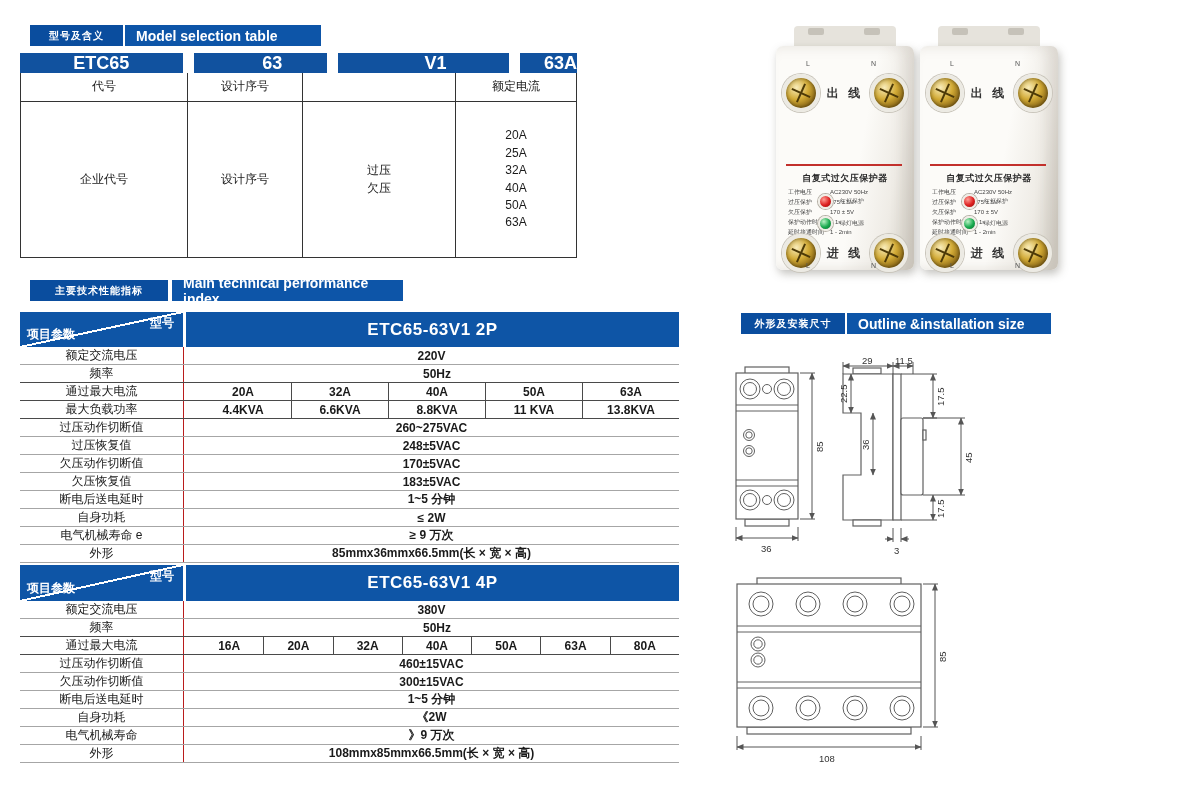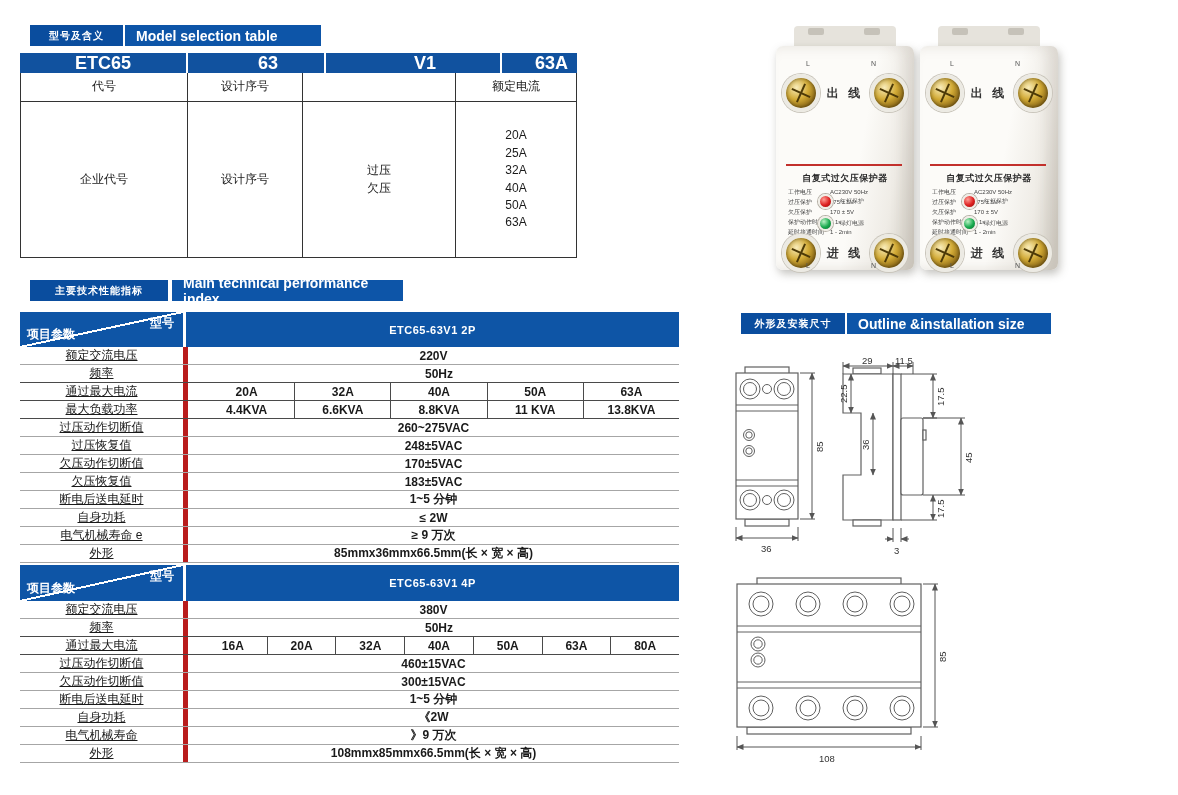--- a/index.html
+++ b/index.html
@@ -9,47 +9,47 @@
   
   .tbar{position:absolute;height:21px;color:#fff;font-weight:bold;display:flex;align-items:center;}
   .tbar.zh{background:#0a4d9e;justify-content:center;font-size:10px;letter-spacing:1px;}
   .tbar.en{background:#0d55a8;justify-content:flex-start;padding-left:11px;font-size:14px;}
 
   
   .mt{position:absolute;left:20px;top:53px;width:557px;font-size:12px;}
   .mt-head{display:flex;height:20px;}
   .mt-head>div{background:#11529f;color:#fff;font-weight:bold;font-size:18px;
                display:flex;align-items:center;justify-content:center;}
-  .mt-head>div+div{margin-left:2px;padding-left:24px;}
+  .mt-head>div+div{margin-left:11px;padding-left:24px;}
   .mc1{width:166px;} .mc2{width:112px;} .mc3{width:150px;} .mc4{flex:1;}
   .mt-body{border:1px solid #333;border-top:none;}
   .mt-row{display:flex;}
   .mt-row>div{border-right:1px solid #333;display:flex;align-items:center;justify-content:center;
               text-align:center;white-space:pre-line;line-height:1.45;}
   .mt-row>div:last-child{border-right:none;}
   .mt-row.r1{height:28px;border-bottom:1px solid #333;}
   .mt-row.r2{height:155px;}
   .mt-row .mc1{width:166px;text-align:right;} .mt-row .mc2{width:114px;} .mt-row .mc3{width:152px;}
 
   
   .spec{position:absolute;left:20px;width:659px;}
   .spec-head{display:flex;}
   .spec-corner{width:163px;background:
       linear-gradient(to bottom right,rgba(255,255,255,0) calc(50% - 1px),#fff calc(50% - 1px),
                       #fff calc(50% + 1px),rgba(255,255,255,0) calc(50% + 1px)),
       linear-gradient(#0e55a6,#0e55a6);
       position:relative;}
   .corner-a{position:absolute;top:3px;right:9px;color:#fff;font-size:12px;font-weight:bold;}
   .corner-b{position:absolute;bottom:4px;left:7px;color:#fff;font-size:12px;font-weight:bold;}
-  .spec-model{flex:1;margin-left:3px;background:#0e55a6;color:#fff;font-weight:bold;font-size:11px;
+  .spec-model{flex:1;margin-left:3px;background:#0e55a6;color:#fff;font-weight:bold;font-size:17px;
               display:flex;align-items:center;justify-content:center;letter-spacing:.5px;}
   .spec-body{display:flex;flex-direction:column;}
   .spec-row{flex:1;display:flex;border-bottom:1px solid #a6a6a6;font-size:12px;align-items:stretch;}
   .spec-row.dark{border-bottom-color:#4a4a4a;gap:11px;}
-  .spec-row .lab{width:163px;border-right:5px solid #b91c1c;display:flex;align-items:center;justify-content:center;text-decoration:underline;}
+  .spec-row .lab{width:163px;border-right:1px solid #b91c1c;display:flex;align-items:center;justify-content:center;}
   .spec-row .val{flex:1;display:flex;align-items:center;justify-content:center;font-weight:bold;}
   .spec-row .cells{flex:1;display:flex;}
   .cells>div{flex:1;display:flex;align-items:center;justify-content:center;font-weight:bold;border-right:1px solid #4a4a4a;}
   .cells>div:last-child{border-right:none;}
 
   
   .photo{position:absolute;left:776px;top:26px;width:284px;height:248px;}
   .mod{position:absolute;top:0;width:138px;height:244px;}
   .mod-shell{position:absolute;left:0;top:20px;width:138px;height:224px;border-radius:7px;
       background:linear-gradient(100deg,#fcfbf8 58%,#efece6 80%,#d9d5cc 96%);

